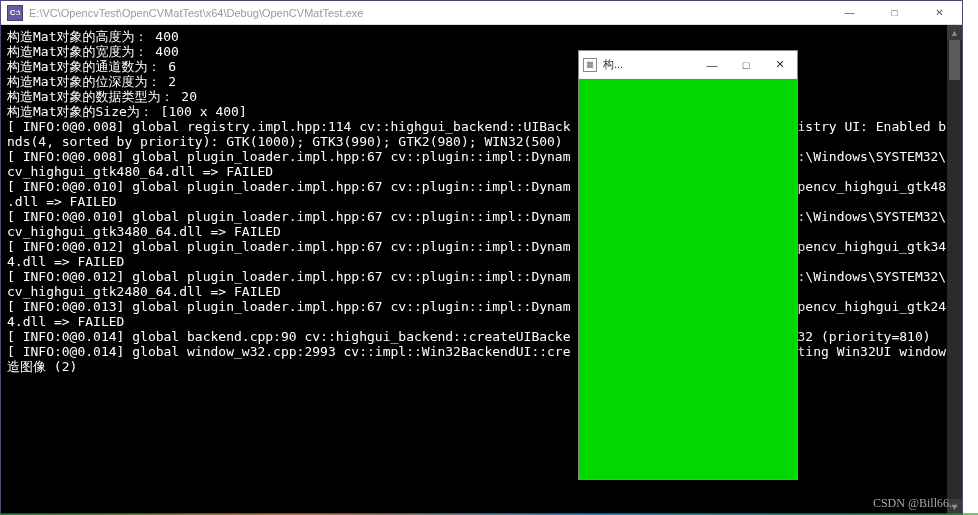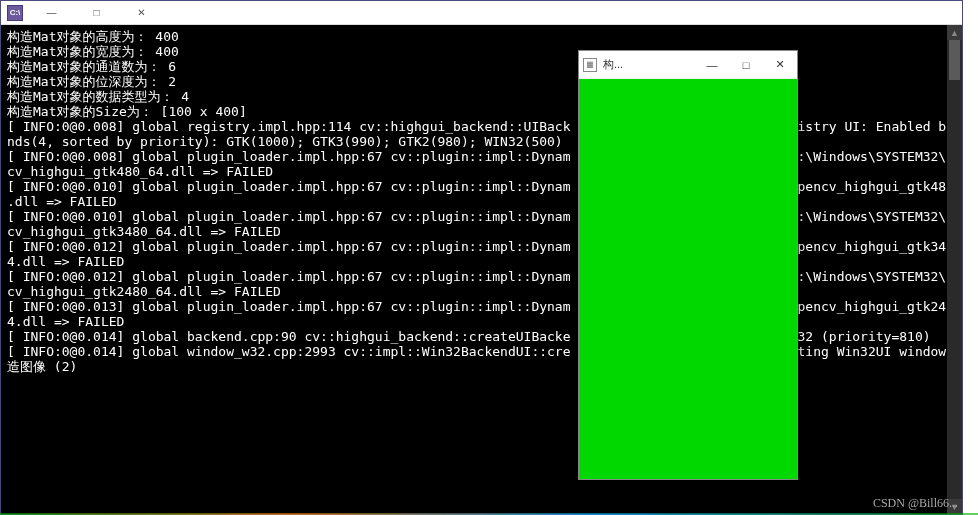--- a/index.html
+++ b/index.html
@@ -152,31 +152,32 @@
       background: linear-gradient(to right, #0a0, #f80 30%, #0af 60%, #0a0);
       opacity: 0.6;
     }
   </style>
 </head>
 <body>
 
 <div class="main-window">
   <div class="titlebar">
     <div class="app-icon">C:\</div>
+    <div class="title">E:\VC\OpencvTest\OpenCVMatTest\x64\Debug\OpenCVMatTest.exe</div>
     <div class="controls">
       <div class="ctrl">—</div>
       <div class="ctrl">□</div>
       <div class="ctrl">✕</div>
     </div>
   </div>
   <div class="console"><span>构造Mat对象的高度为： 400</span>
 <span>构造Mat对象的宽度为： 400</span>
 <span>构造Mat对象的通道数为： 6</span>
 <span>构造Mat对象的位深度为： 2</span>
-<span>构造Mat对象的数据类型为： 4</span>
+<span>构造Mat对象的数据类型为： 20</span>
 <span>构造Mat对象的Size为： [100 x 400]</span>
 <span>[ INFO:0@0.008] global registry.impl.hpp:114 cv::highgui_backend::UIBack                             istry UI: Enabled backe</span>
 <span>nds(4, sorted by priority): GTK(1000); GTK3(990); GTK2(980); WIN32(500)</span>
 <span>[ INFO:0@0.008] global plugin_loader.impl.hpp:67 cv::plugin::impl::Dynam                             :\Windows\SYSTEM32\open</span>
 <span>cv_highgui_gtk480_64.dll =&gt; FAILED</span>
 <span>[ INFO:0@0.010] global plugin_loader.impl.hpp:67 cv::plugin::impl::Dynam                             pencv_highgui_gtk480_64</span>
 <span>.dll =&gt; FAILED</span>
 <span>[ INFO:0@0.010] global plugin_loader.impl.hpp:67 cv::plugin::impl::Dynam                             :\Windows\SYSTEM32\open</span>
 <span>cv_highgui_gtk3480_64.dll =&gt; FAILED</span>
 <span>[ INFO:0@0.012] global plugin_loader.impl.hpp:67 cv::plugin::impl::Dynam                             pencv_highgui_gtk3480_6</span>

